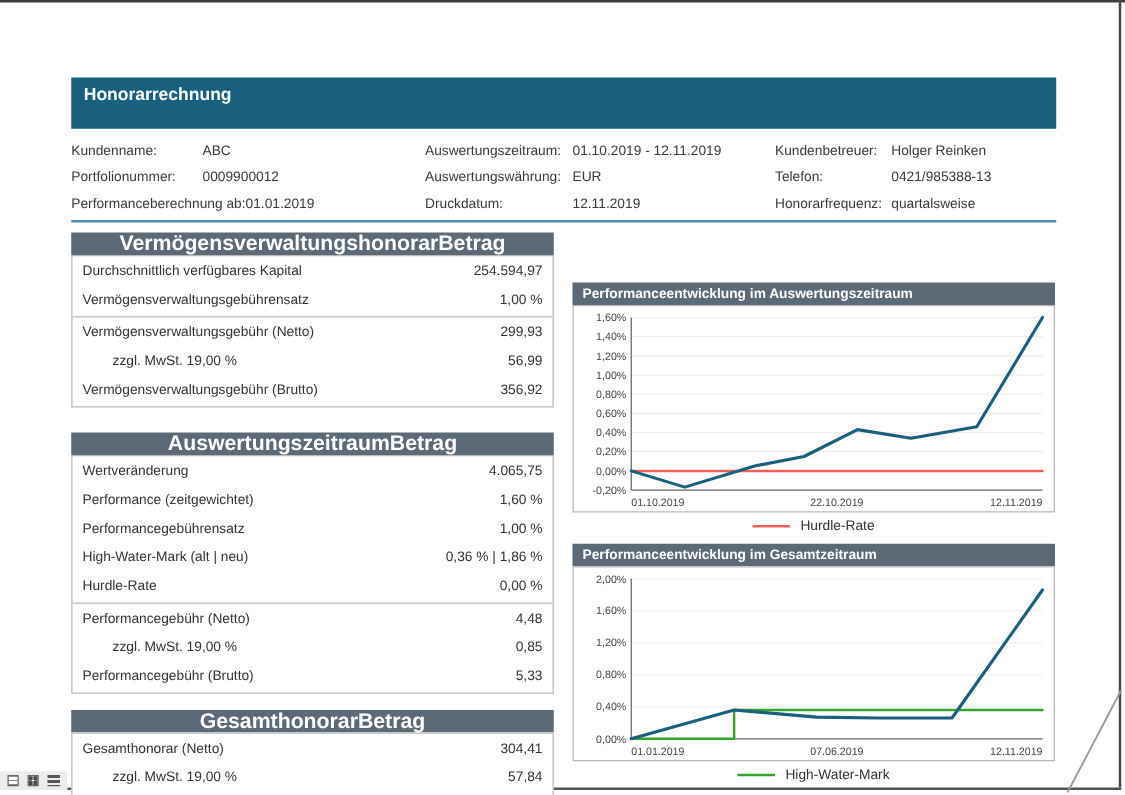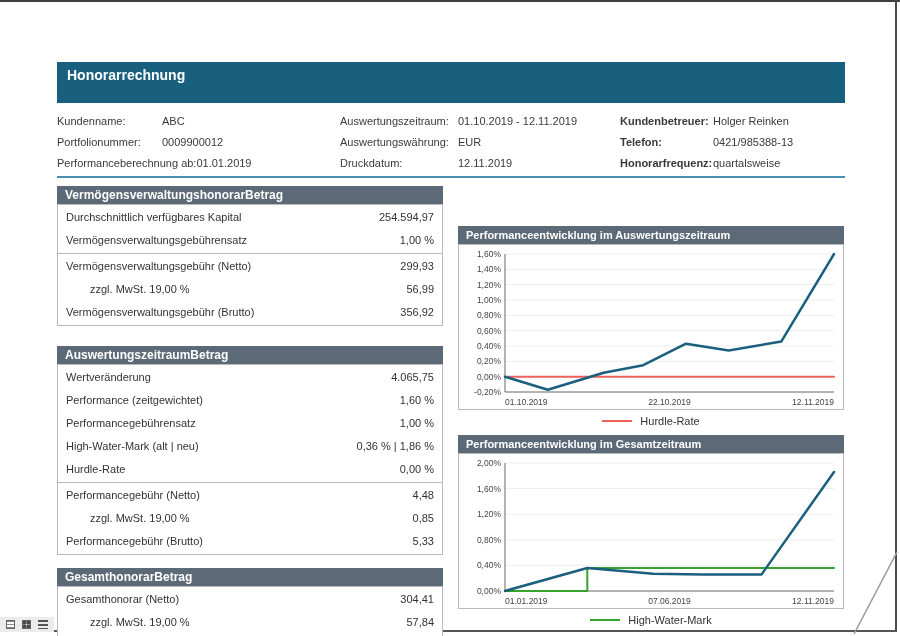--- a/index.html
+++ b/index.html
@@ -24,31 +24,31 @@
   .content{position:absolute;left:57px;top:62px;width:788px;}
   .title-bar{height:41px;background:#19607f;color:#fff;font-weight:bold;font-size:14px;line-height:27px;padding-left:10px;box-sizing:border-box;}
   .info{margin-top:7px;display:flex;}
   .info-col{display:flex;flex-direction:column;}
   .info-col:nth-child(1){width:283px;justify-content:flex-end;}
   .info-col:nth-child(2){width:280px;}
   .info-col:nth-child(3){width:225px;}
   .info-row{display:flex;height:21px;align-items:center;font-size:11px;}
   .info-col:nth-child(1) .info-label{min-width:105px;}
   .info-col:nth-child(2) .info-label{min-width:118px;}
-  .info-col:nth-child(3) .info-label{min-width:93px;font-weight:bold;}
+  .info-col:nth-child(3) .info-label{min-width:93px;}
   .info-underline{height:2px;background:#4a8fae;margin-top:3px;}
 
   .columns{display:flex;margin-top:8px;gap:15px;align-items:flex-start;}
   .col-left{width:386px;}
   .col-right{width:386px;margin-top:40px;}
 
   .fee-table{margin-bottom:0;}
   .fee-table + .fee-table{margin-top:20px;}
   .fee-table:nth-child(3){margin-top:13px;}
-  .ft-header{background:#5c6a77;color:#fff;font-size:12px;font-weight:bold;display:flex;justify-content:flex-start;padding:2px 8px;line-height:14px;}
+  .ft-header{background:#5c6a77;color:#fff;font-size:17px;font-weight:bold;display:flex;justify-content:center;padding:2px 8px;line-height:14px;}
   .ft-body{border:1px solid #b9b9b9;font-size:11px;color:#333;background:#fff;}
   .ft-group{padding:1px 0;}
   .ft-group + .ft-group{border-top:1px solid #b9b9b9;}
   .ft-row{display:flex;justify-content:space-between;padding:4px 8px;height:15px;line-height:15px;white-space:nowrap;}
   .ft-row .row-label.indent{padding-left:24px;}
 
   .chart-panel + .chart-panel{margin-top:6px;}
   .cp-header{background:#5c6a77;color:#fff;font-size:11px;font-weight:bold;padding:2px 8px;line-height:14px;}
   .cp-box{border:1px solid #b9b9b9;background:#fff;position:relative;}
   .cp-box svg{display:block;}

